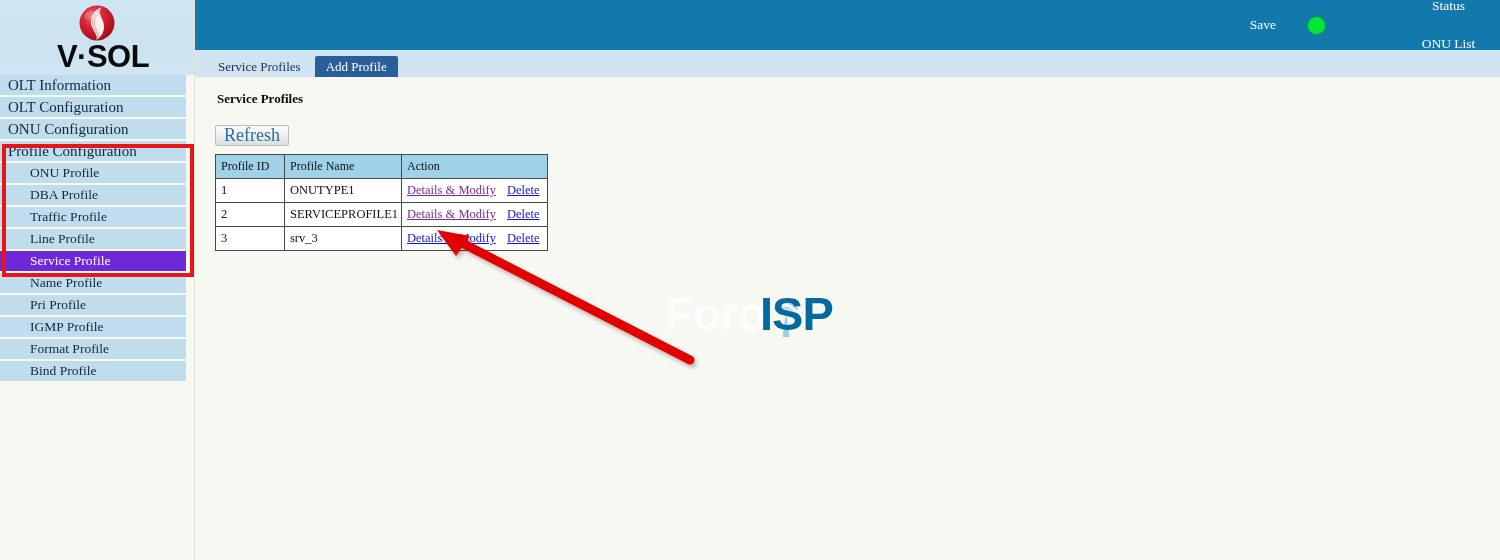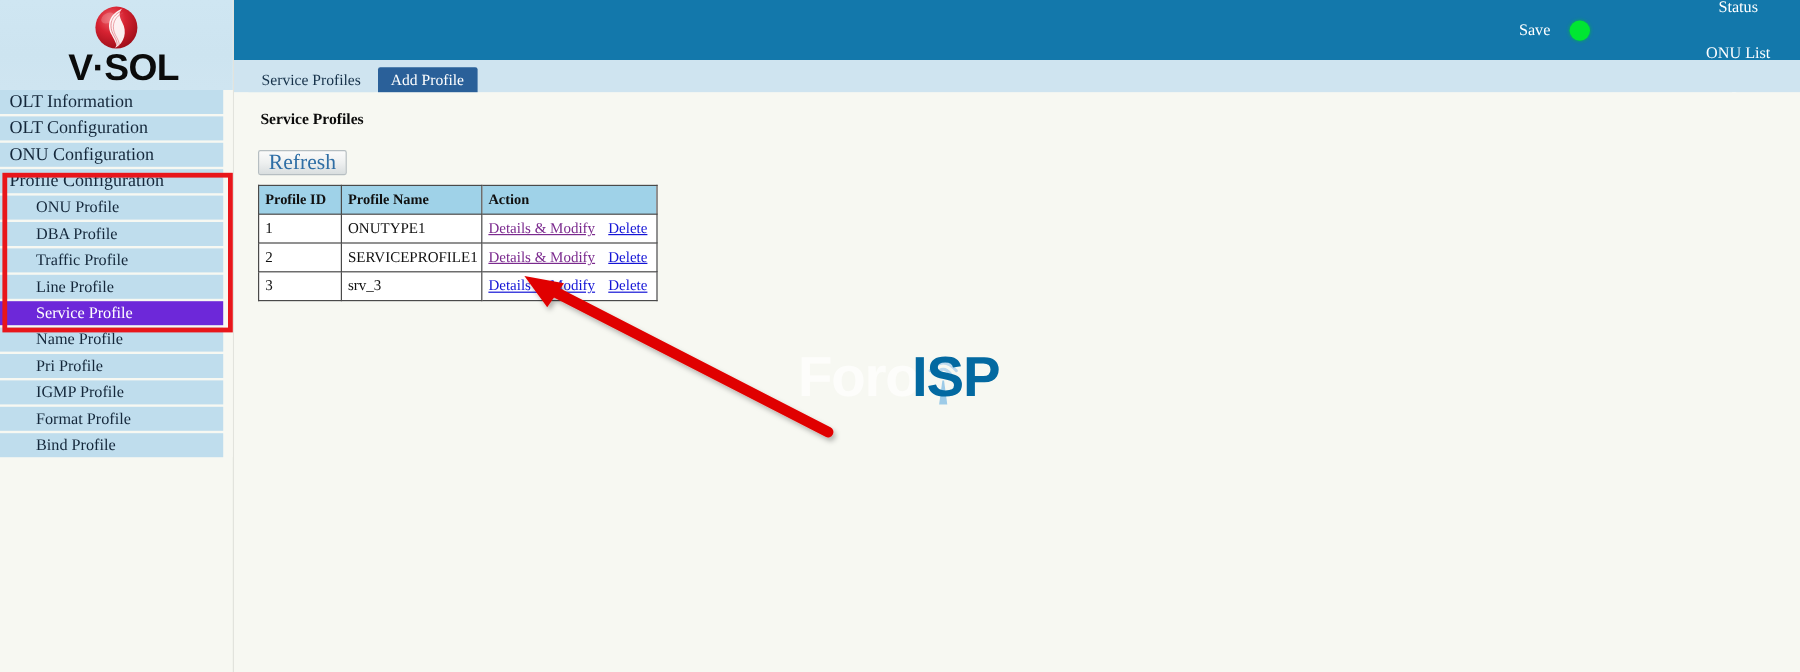--- a/index.html
+++ b/index.html
@@ -123,21 +123,21 @@
     flex: 0 0 50px;
   }
   #topbar-spacer { flex: 1; }
   .topbar-link {
     font-size: 13.5px;
     color: #ffffff;
     text-decoration: none;
     cursor: pointer;
     white-space: nowrap;
   }
-  #save-link { margin-right: 16px; }
+  #save-link { margin-right: 32px; }
   #status-dot {
     width: 17px;
     height: 17px;
     border-radius: 50%;
     background: #00e632;
     box-shadow: 0 0 3px rgba(0,200,40,0.8);
     margin-right: 90px;
   }
   #topbar-right {
     display: flex;
@@ -223,21 +223,21 @@
     text-align: left;
     vertical-align: middle;
     height: 17px;
     font-weight: normal;
     color: #101010;
     overflow: hidden;
     white-space: nowrap;
   }
   #profiles-table thead th {
     background: #9fd2e8;
-    font-weight: bold;
+    font-weight: normal;
     font-size: 12px;
     color: #101010;
   }
   .col-id { width: 58px; }
   .col-name { width: 106px; }
   .col-action { width: 135px; }
   .action-link {
     text-decoration: underline;
     cursor: pointer;
     font-size: 12.5px;

